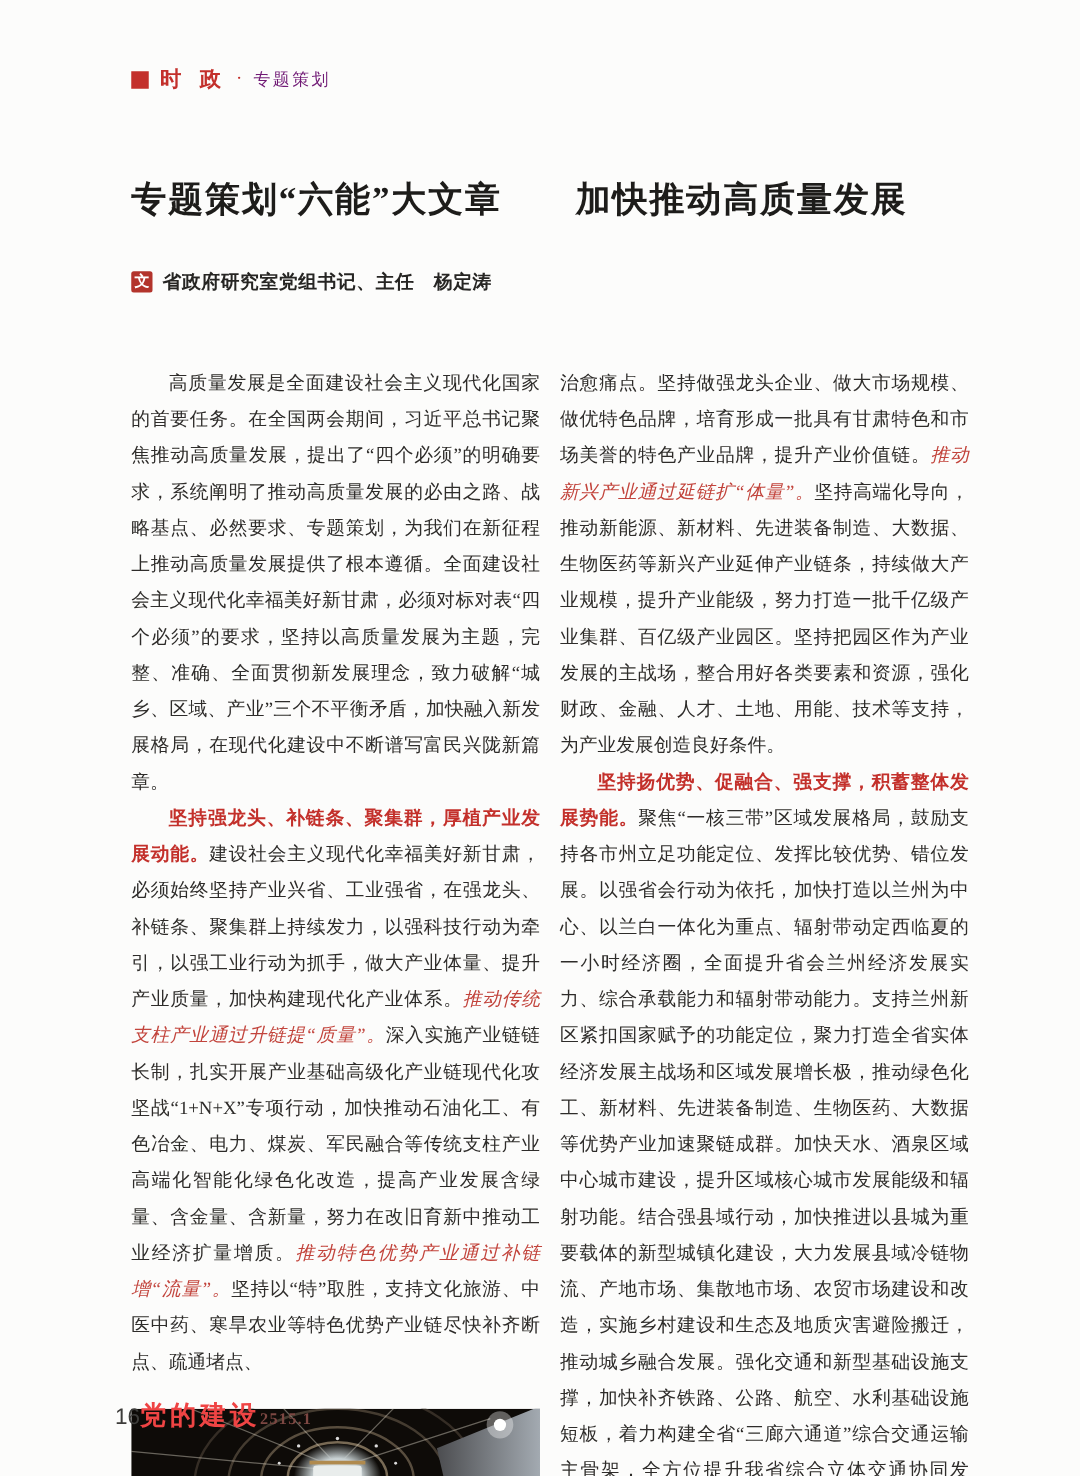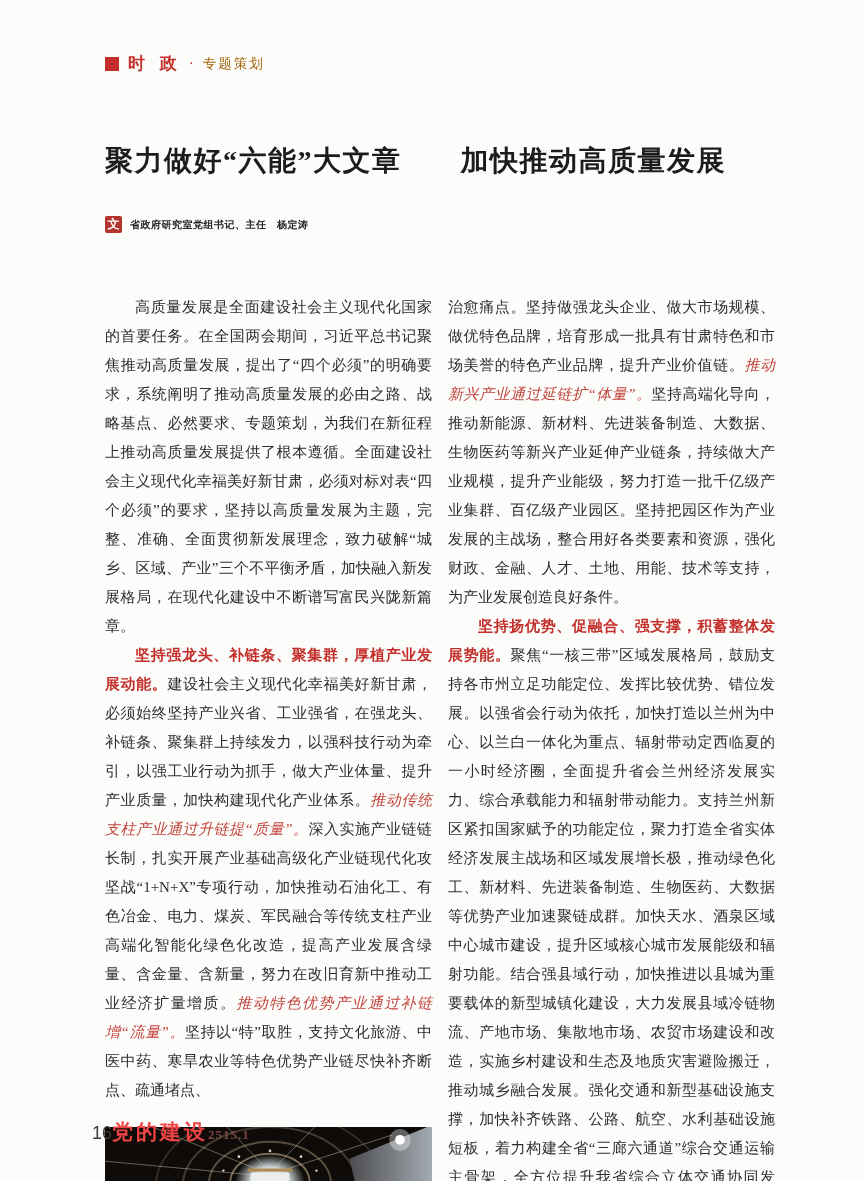--- a/index.html
+++ b/index.html
@@ -14,31 +14,31 @@
     background:#fcfcfb;overflow:hidden;
     font-family:"Liberation Serif","DejaVu Serif",serif;color:var(--text);
   }
   
   .kicker{position:absolute;left:105px;top:52px;display:flex;align-items:center;gap:9px;}
   .kicker .sq{width:14px;height:14px;background:var(--accent);}
   .kicker .section{font-family:"Liberation Sans","DejaVu Sans",sans-serif;font-weight:bold;
     font-size:17px;color:var(--accent);letter-spacing:5px;}
   .kicker .dot{color:var(--accent);font-size:15px;margin-left:-2px;}
   .kicker .subsection{font-family:Liberation Sans, sans-serif;font-size:13.5px;
-    color:#a16207;letter-spacing:2px;}
+    color:#701a75;letter-spacing:2px;}
   
   .title{position:absolute;left:105px;top:143px;width:680px;margin:0;
     font-size:28px;font-weight:bold;color:#1d1c1a;letter-spacing:1.5px;line-height:1.3;}
   
   .byline{position:absolute;left:105px;top:216px;display:flex;align-items:center;gap:8px;
     font-family:"Liberation Sans","DejaVu Sans",sans-serif;}
   .byline .author-badge{width:17px;height:17px;background:#b3342c;color:#fff;border-radius:2px;
     display:flex;align-items:center;justify-content:center;font-size:12px;font-weight:bold;
     font-family:"Liberation Serif",serif;}
-  .byline .byline-text{font-size:10px;font-weight:bold;color:#262523;letter-spacing:0.5px;}
+  .byline .byline-text{font-size:15px;font-weight:bold;color:#262523;letter-spacing:0.5px;}
   
   .columns{position:absolute;left:105px;top:293px;width:670px;display:flex;gap:16px;}
   .colwrap{width:327px;}
   .para{margin:0;font-size:15px;line-height:29px;text-align:justify;color:var(--text);}
   .para.indent{text-indent:2em;}
   .run-lead{color:var(--accent);font-weight:bold;}
   .run-em{color:var(--em-red);font-style:italic;}
   
   .photo-fig{margin:22px 0 0 0;width:327px;height:200px;line-height:0;}
   .photo-fig svg{display:block;}
@@ -53,21 +53,21 @@
 
 <div class="page">
 
   <div class="kicker">
     <span class="sq"></span>
     <span class="section">时 政</span>
     <span class="dot">·</span>
     <span class="subsection">专题策划</span>
   </div>
 
-  <h1 class="title">聚力做好“六能”大文章　　加快推动高质量发展</h1>
+  <h1 class="title">专题策划“六能”大文章　　加快推动高质量发展</h1>
 
   <div class="byline">
     <span class="author-badge">文</span>
     <span class="byline-text">省政府研究室党组书记、主任　杨定涛</span>
   </div>
 
   <div class="columns">
     <div class="colwrap">
       <div>
           <p class="para indent"><span class="run-normal">高质量发展是全面建设社会主义现代化国家的首要任务。在全国两会期间，习近平总书记聚焦推动高质量发展，提出了“四个必须”的明确要求，系统阐明了推动高质量发展的必由之路、战略基点、必然要求、专题策划，为我们在新征程上推动高质量发展提供了根本遵循。全面建设社会主义现代化幸福美好新甘肃，必须对标对表“四个必须”的要求，坚持以高质量发展为主题，完整、准确、全面贯彻新发展理念，致力破解“城乡、区域、产业”三个不平衡矛盾，加快融入新发展格局，在现代化建设中不断谱写富民兴陇新篇章。</span></p>

